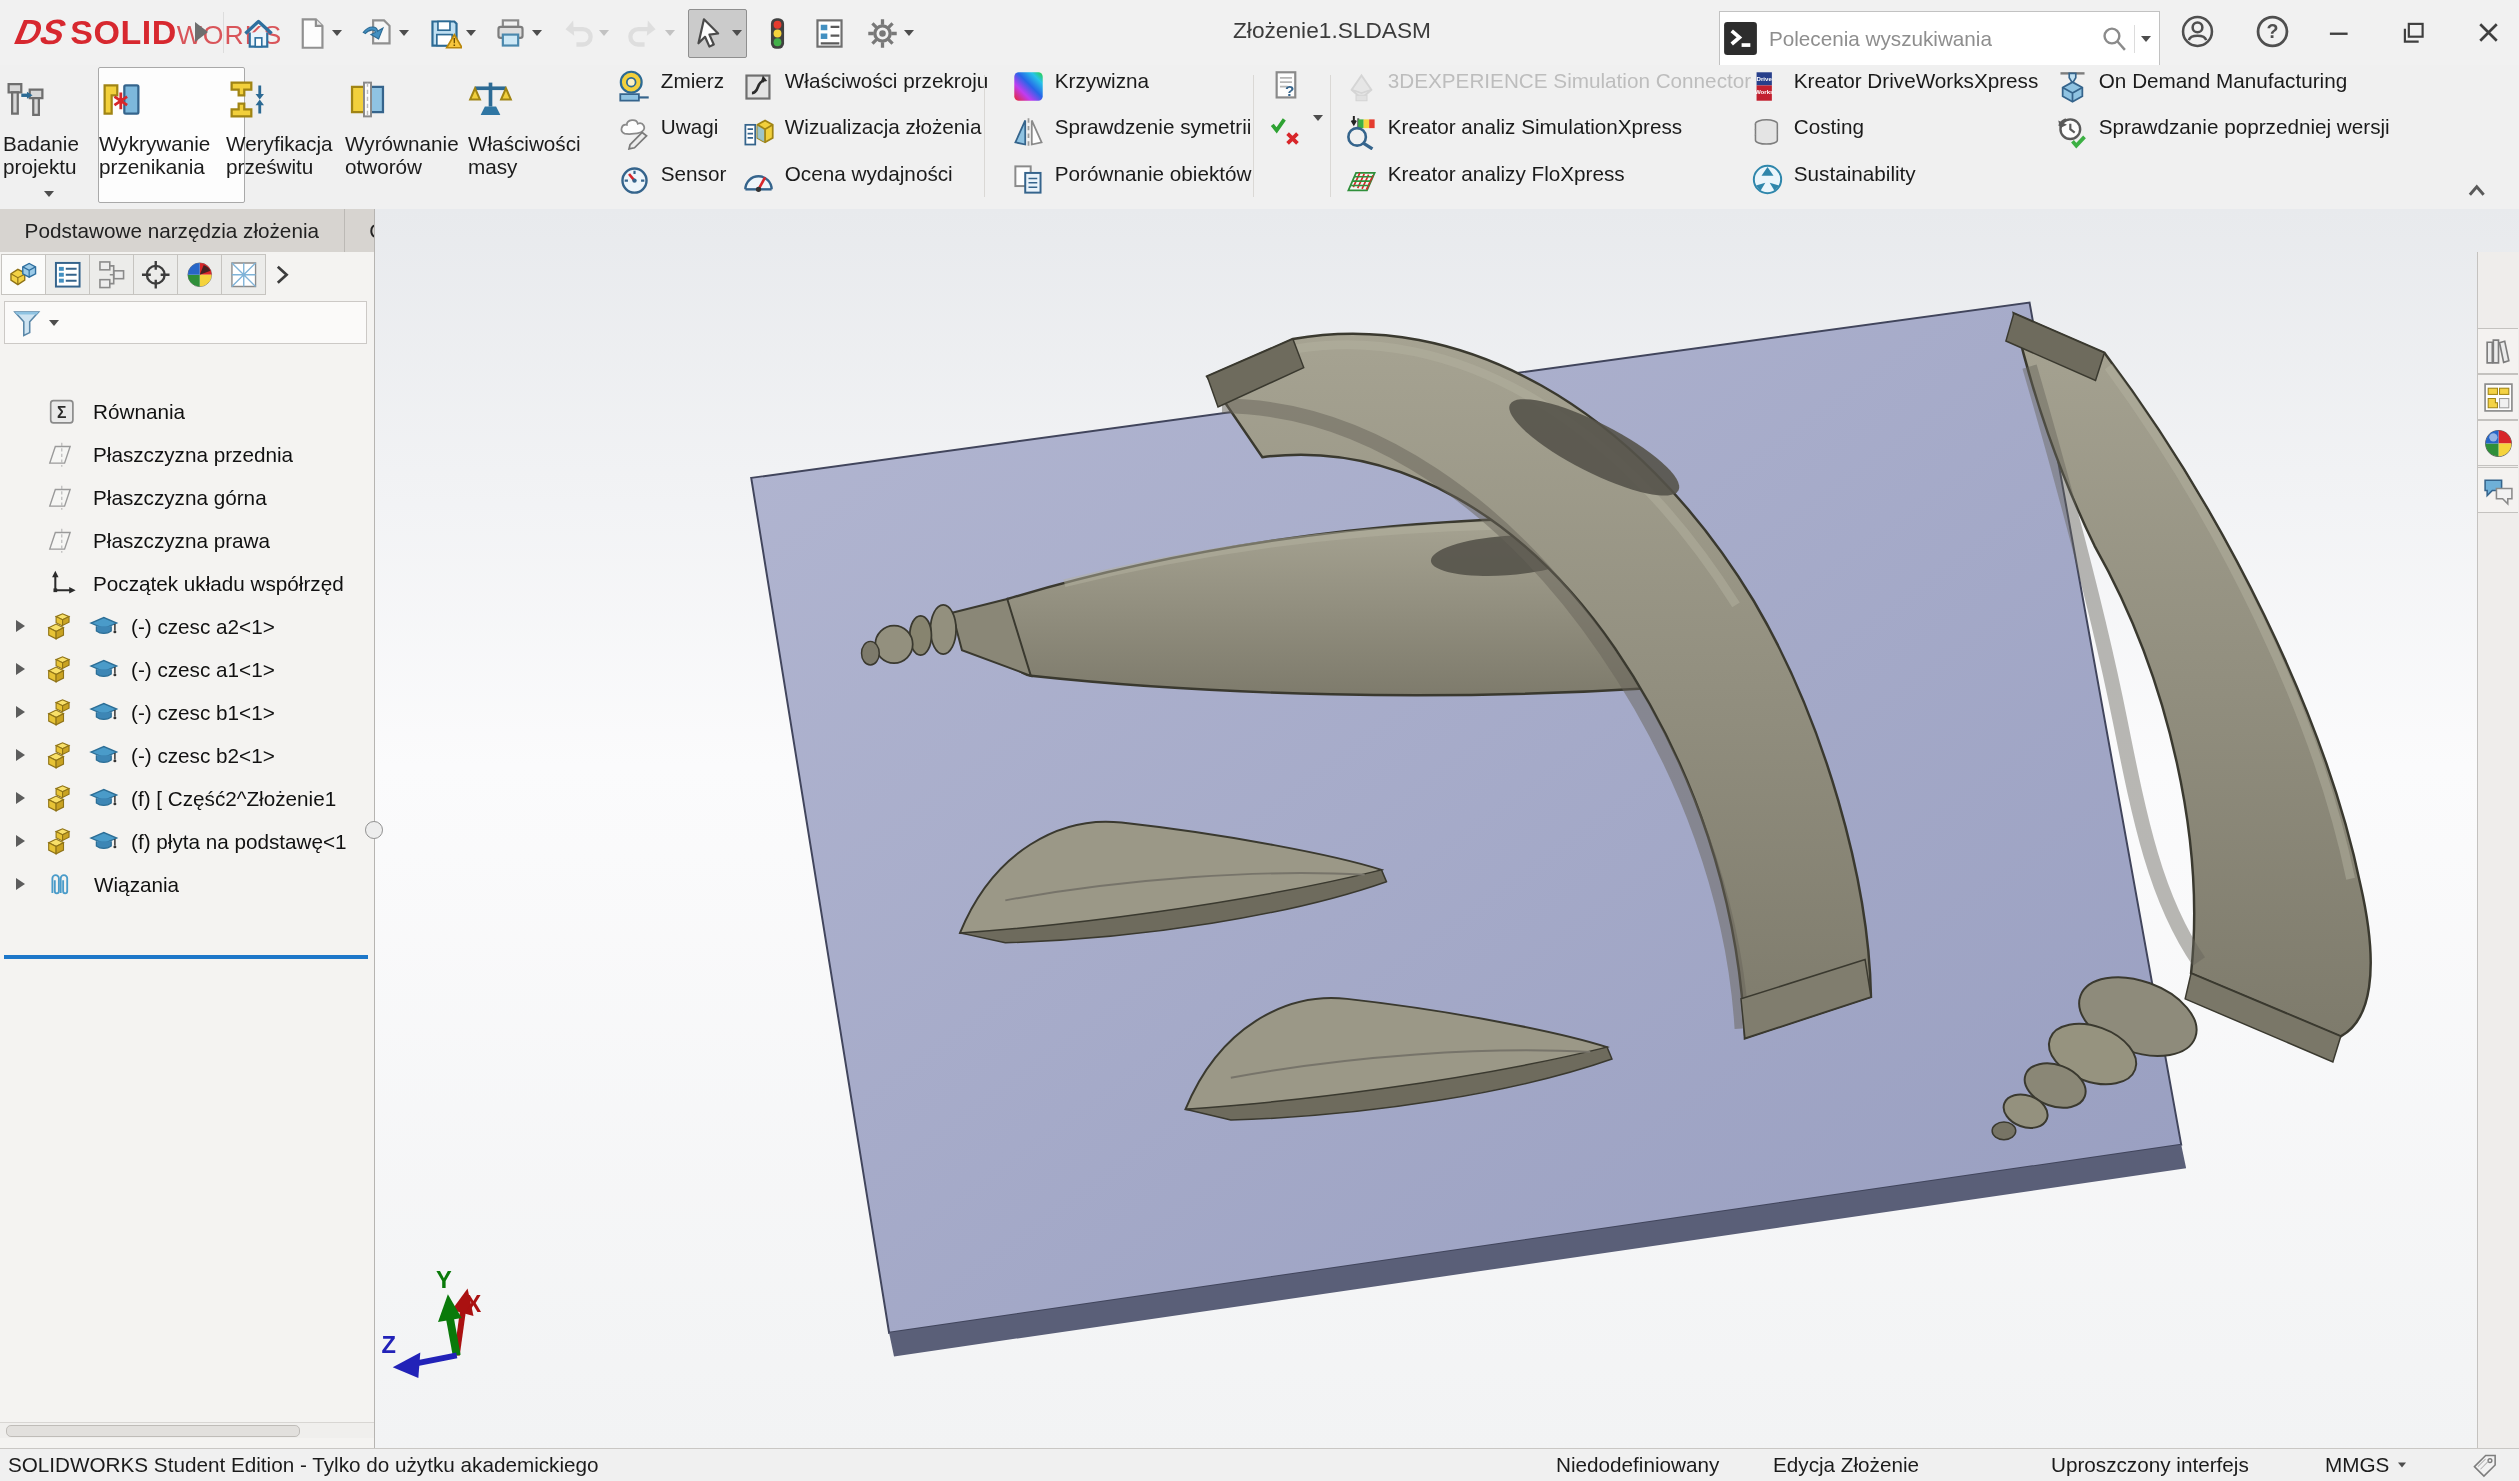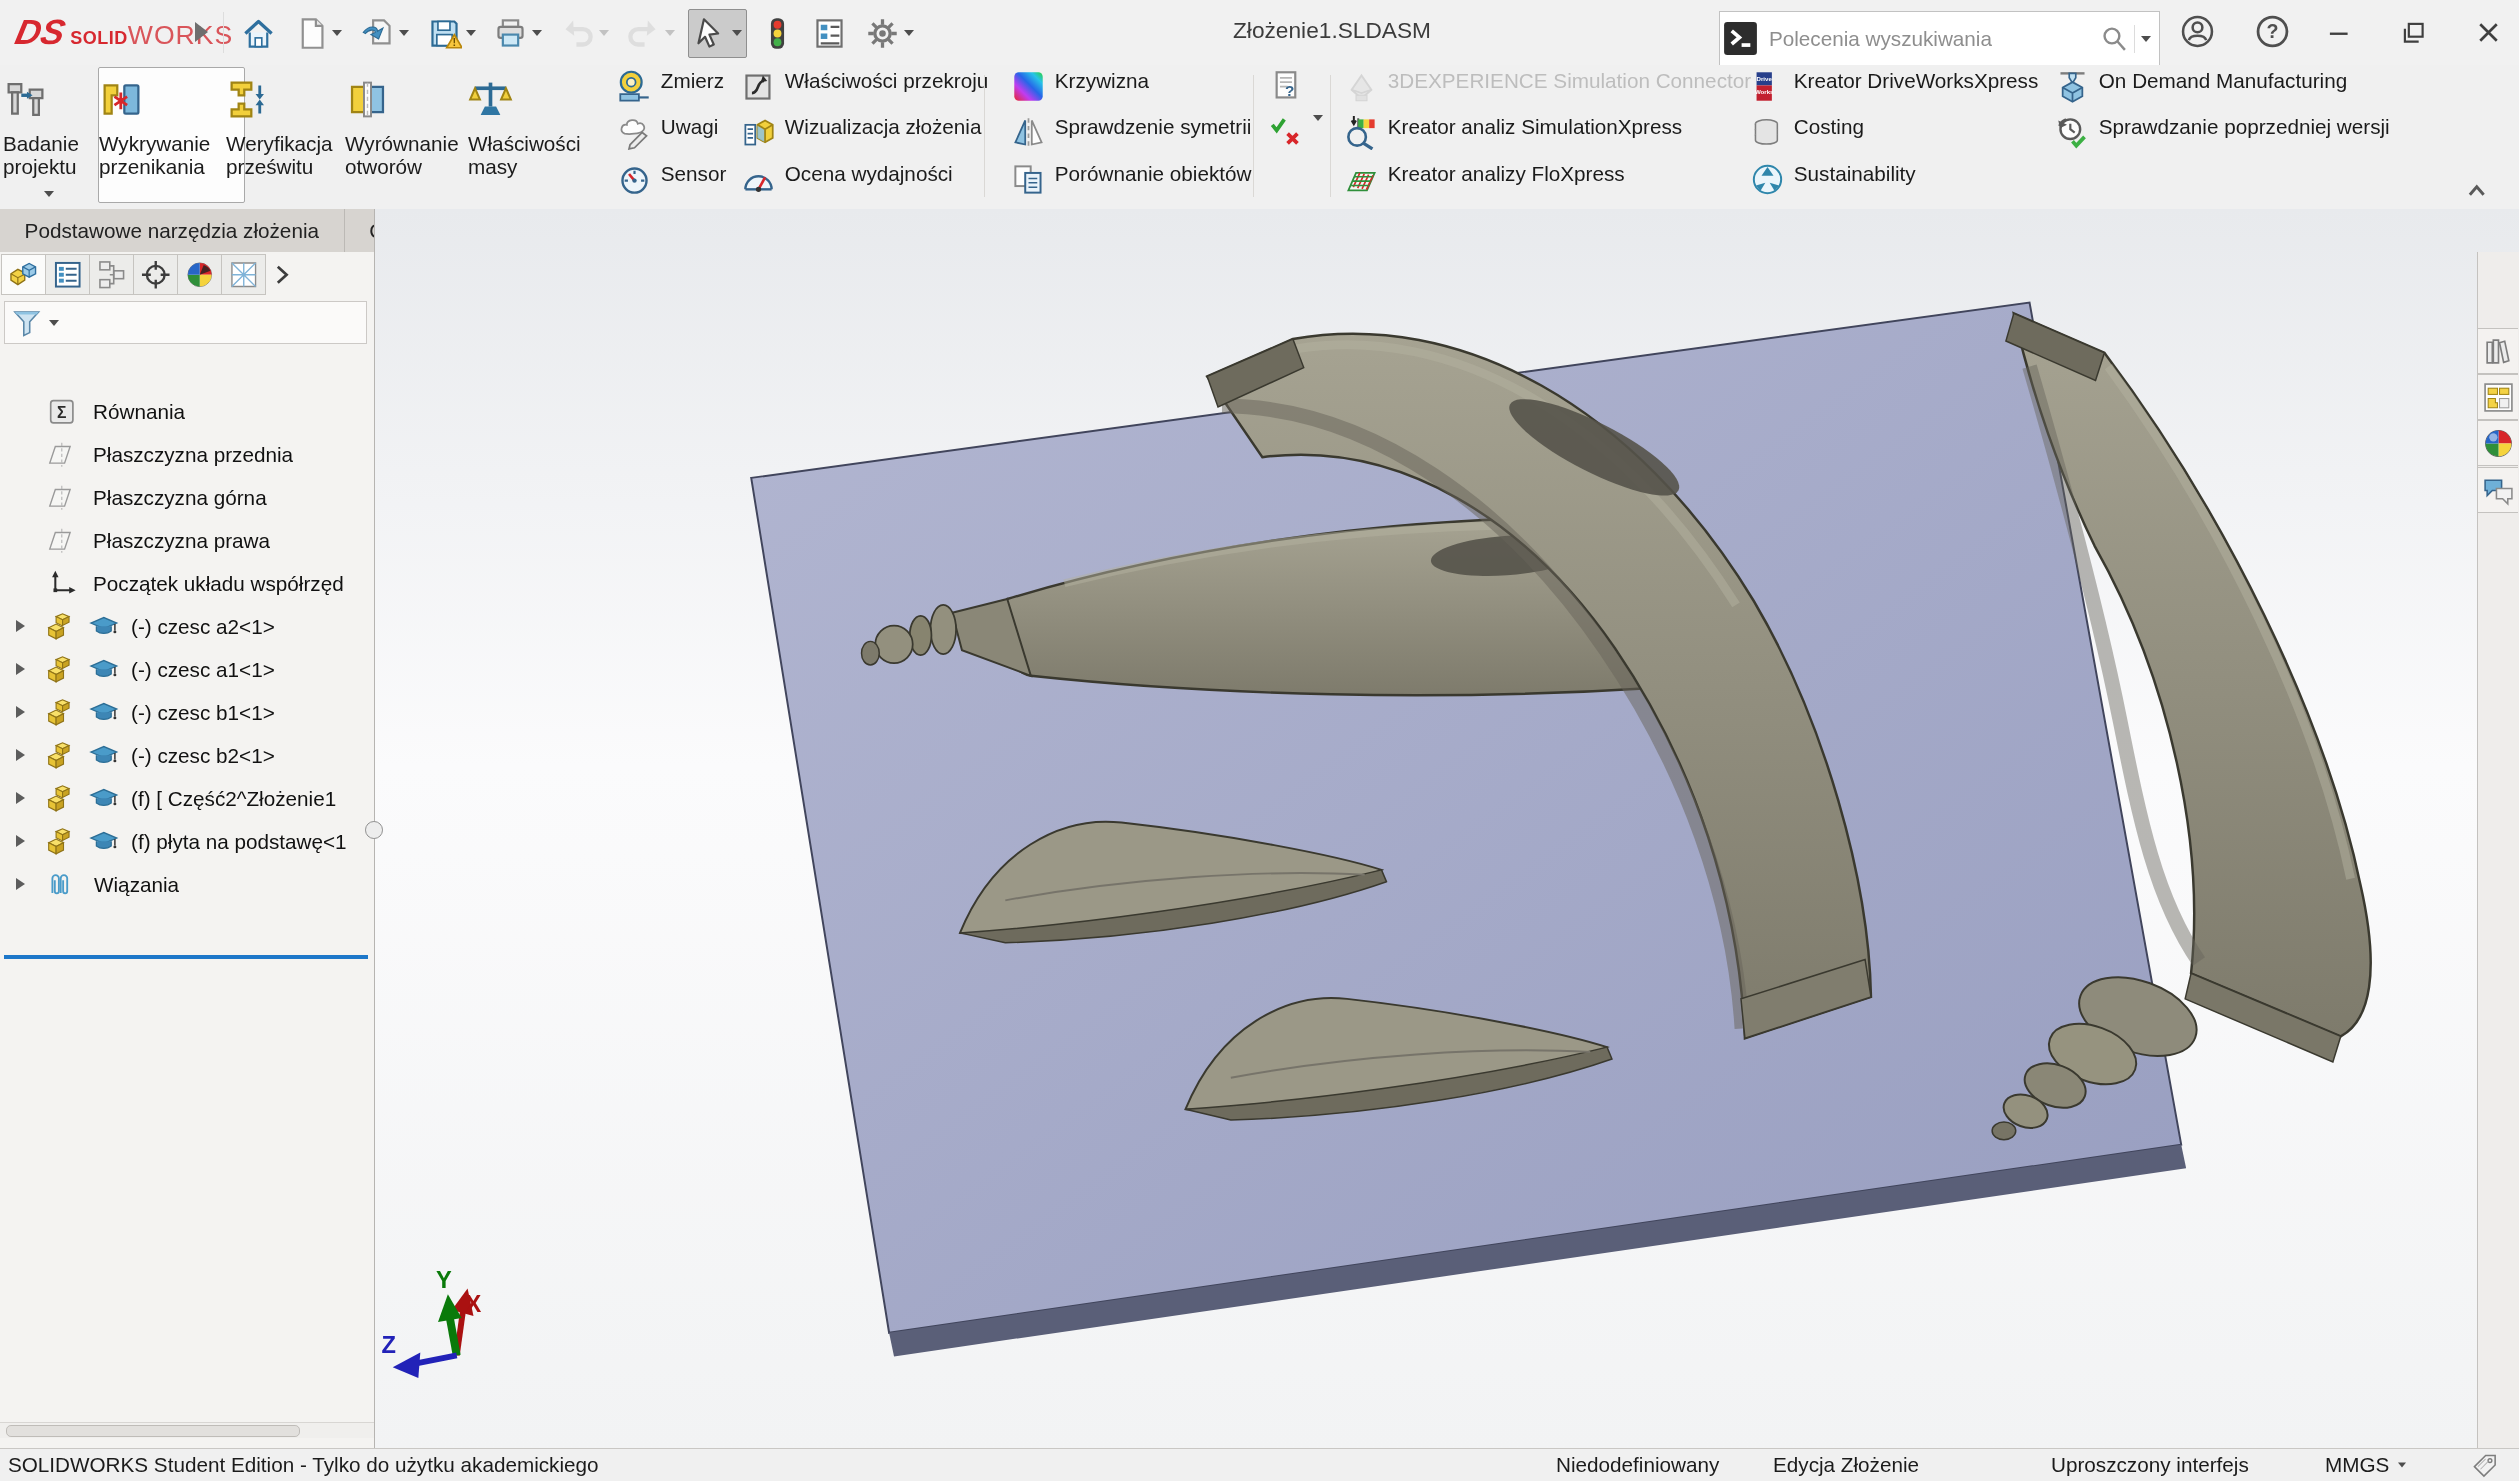--- a/index.html
+++ b/index.html
@@ -10,21 +10,21 @@
   .icon svg{width:100%;height:100%;display:block;}
   .icon.dis{filter:grayscale(1);opacity:.45;}
   .dd{width:0;height:0;border-left:5.9px solid transparent;border-right:5.9px solid transparent;
       border-top:6.9px solid #4d4d4d;display:inline-block;flex:none;}
   .dd.dis{border-top-color:#c2c2c2;}
 
   
   #titlebar{position:absolute;left:0;top:0;width:2520px;height:65px;background:#f1f1f1;border-bottom:1px solid #dcdcdc;}
   #logo{position:absolute;left:15.8px;top:11.8px;display:flex;align-items:baseline;}
   #logo .ds{font-style:italic;font-weight:bold;font-size:35px;color:#d7282f;margin-right:5.9px;transform:skewX(-12deg);}
-  #logo .solid{font-weight:bold;font-size:18px;color:#d7282f;letter-spacing:0.5px;}
+  #logo .solid{font-weight:bold;font-size:34px;color:#d7282f;letter-spacing:0.5px;}
   #logo .works{font-weight:normal;font-size:26.6px;color:#d9555a;letter-spacing:1px;}
   #logo-arrow{position:absolute;left:195px;top:21.7px;width:0;height:0;border-top:10.8px solid transparent;
       border-bottom:10.8px solid transparent;border-left:13.8px solid #6e6e6e;}
   #tb-sep{position:absolute;left:223px;top:11.8px;width:1px;height:41px;background:#dddddd;}
   #qat{position:absolute;left:236px;top:8.9px;display:flex;align-items:center;gap:7.9px;}
   .qat-btn{display:flex;align-items:center;height:47px;padding:0 3.9px;gap:3.9px;border:1px solid transparent;border-radius:2px;}
   .qat-btn.active{background:#cbcbcb;border-color:#8f8f8f;}
   #doc-title{position:absolute;left:1332px;top:16.7px;transform:translateX(-50%);font-size:22.7px;color:#3c3c3c;white-space:nowrap;}
   #searchbox{position:absolute;left:1719px;top:10.8px;width:441px;height:56px;background:#fff;border:1px solid #c2c2c2;
       display:flex;align-items:center;box-sizing:border-box;}

